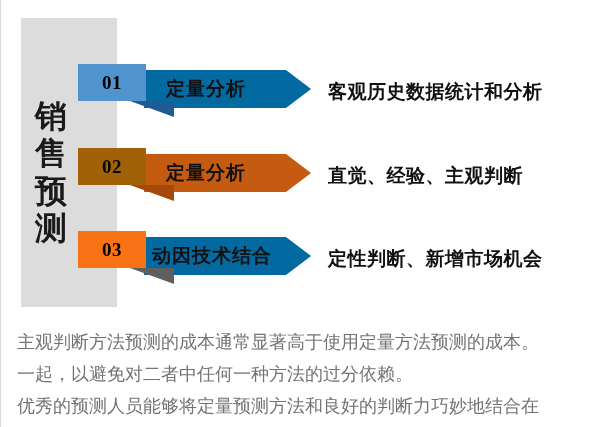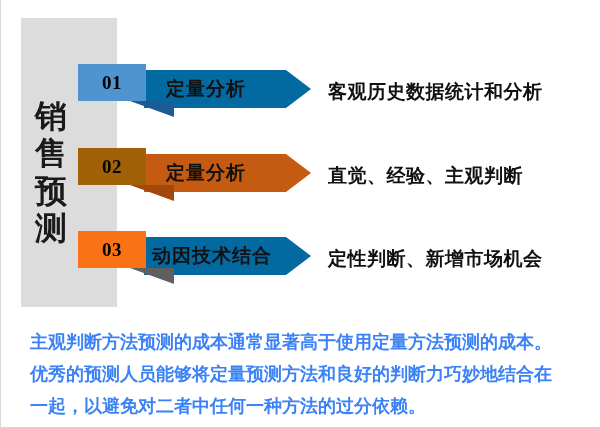--- a/index.html
+++ b/index.html
@@ -106,27 +106,27 @@
     font-size: 19px;
     font-weight: 700;
     color: #111111;
     white-space: nowrap;
     letter-spacing: 0.5px;
   }
 
   
   .paragraph {
     position: absolute;
-    left: 29px;
+    left: 16px;
     top: 326px;
     width: 570px;
     font-family: "Liberation Serif", "DejaVu Serif", serif;
     font-size: 18px;
-    font-weight: 700;
-    color: #3b82f6;
+    font-weight: 400;
+    color: #737373;
     line-height: 32px;
     letter-spacing: 0px;
   }
   .paragraph p {
     margin: 0;
   }
 </style>
 </head>
 <body>
 
@@ -193,17 +193,17 @@
 
     <div class="num-box" style="left:77px; top:231px; background:#f97316;">
       <span class="num-text">03</span>
     </div>
 
     <div class="desc" style="left:327px; top:246px;">定性判断、新增市场机会</div>
   </div>
 
   <div class="paragraph">
     <p>主观判断方法预测的成本通常显著高于使用定量方法预测的成本。</p>
+    <p>一起，以避免对二者中任何一种方法的过分依赖。</p>
     <p>优秀的预测人员能够将定量预测方法和良好的判断力巧妙地结合在</p>
-    <p>一起，以避免对二者中任何一种方法的过分依赖。</p>
   </div>
 
 </div>
 
 </body></html>

